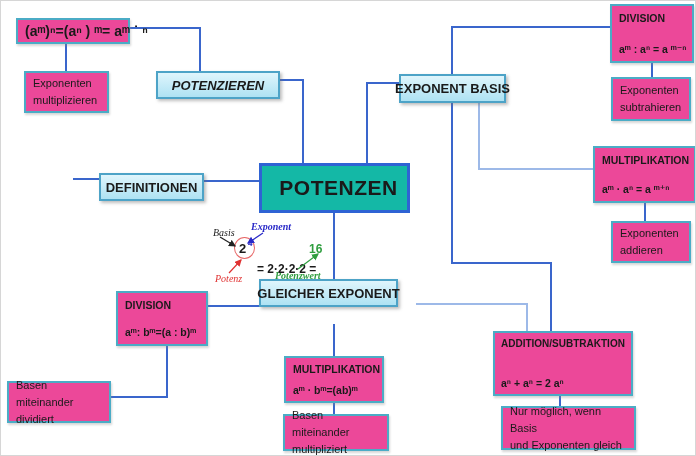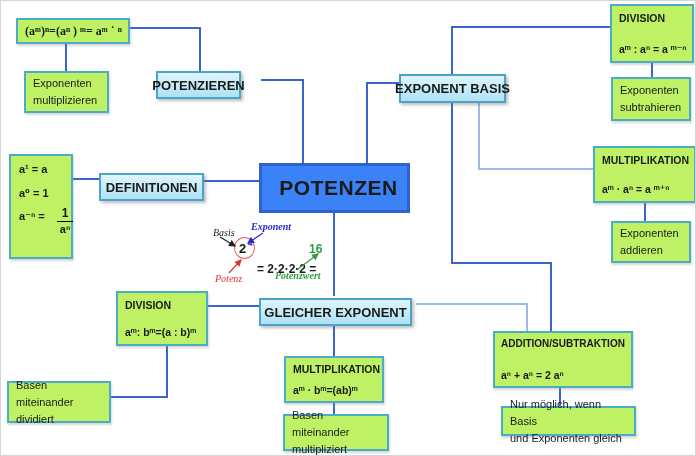--- a/index.html
+++ b/index.html
@@ -15,33 +15,33 @@
   
   .node {
     position:absolute; display:flex; align-items:center; justify-content:center;
     border:2px solid var(--node-border,#4da3c7); box-sizing:border-box;
     background:linear-gradient(180deg,var(--node-fill-top,#dff5fc) 0%,var(--node-fill-bottom,#aee2f3) 100%);
     box-shadow:2px 2px 3px rgba(110,110,110,.45);
     font-weight:bold; font-size:13px; white-space:nowrap;
   }
   
   .wbox {
-    position:absolute; background:#bef264; box-sizing:border-box;
+    position:absolute; background:#ec4899; box-sizing:border-box;
     border:2px solid var(--box-border,#4bacc6);
     box-shadow:1px 2px 2px rgba(140,140,140,.35);
     gap:8px;
   }
   .tf { display:flex; flex-direction:column; justify-content:space-between; padding:6px 7px; }
   .notebox { display:flex; align-items:center; padding:0 7px; }
   .wtitle { font-weight:bold; font-size:10.5px; white-space:nowrap; }
   .formula { font-weight:bold; font-size:11px; white-space:nowrap; }
   .notetext { font-size:11px; line-height:17px; white-space:pre-wrap; }
   
   .center-box {
-    position:absolute; background:#3b82f6; box-sizing:border-box;
+    position:absolute; background:#14b8a6; box-sizing:border-box;
     border:3px solid var(--center-border,#2f63d4);
     display:flex; align-items:center; justify-content:center;
     font-weight:bold; font-size:21px; letter-spacing:.5px;padding-left:8px;
   }
   
   .defs { padding:7px 8px; }
   .defs .formula { margin-bottom:12px; }
   .fracrow { display:flex; align-items:center; }
   .frac { display:inline-block; text-align:center; margin-left:12px; margin-top:-4px; }
   .frac .num { display:block; font-weight:bold; font-size:12px; border-bottom:1.5px solid #000; padding:0 5px 1px; }
@@ -92,52 +92,41 @@
   <div class="ln v" style="left:332px;top:323px;height:32px;"></div>
   <div class="ln v" style="left:332px;top:402px;height:11px;"></div>
   <div class="ln v" style="left:165px;top:345px;height:52px;"></div>
   <div class="ln h" style="left:109px;top:395px;width:58px;"></div>
   <div class="ln v" style="left:558px;top:377px;height:28px;"></div>
 
   <div class="center-box" style="left:258px;top:162px;width:151px;height:50px;">
     <span>POTENZEN</span>
   </div>
 
-  <div class="node" style="left:155px;top:70px;width:85px;height:28px;">
+  <div class="node" style="left:155px;top:70px;width:124px;height:28px;font-style:italic;">
     <span>POTENZIEREN</span>
   </div>
   <div class="node" style="left:398px;top:73px;width:107px;height:29px;">
     <span>EXPONENT BASIS</span>
   </div>
   <div class="node" style="left:98px;top:172px;width:105px;height:28px;">
     <span>DEFINITIONEN</span>
   </div>
-  <div class="node" style="left:258px;top:297px;width:153px;height:28px;">
+  <div class="node" style="left:258px;top:278px;width:139px;height:28px;">
     <span>GLEICHER EXPONENT</span>
   </div>
 
   <div class="wbox notebox" style="left:15px;top:17px;width:114px;height:26px;">
-    <span class="formula" style="font-size:12px;font-family:Liberation Serif, serif;">(aᵐ)ⁿ=(aⁿ ) ᵐ= aᵐ ˙ ⁿ</span>
+    <span class="formula" style="font-size:14px;">(aᵐ)ⁿ=(aⁿ ) ᵐ= aᵐ ˙ ⁿ</span>
   </div>
   <div class="wbox notebox" style="left:23px;top:70px;width:85px;height:42px;">
     <span class="notetext">Exponenten
 multiplizieren</span>
   </div>
 
-  <div class="wbox defs" style="left:8px;top:153px;width:64px;height:105px;">
-    <div class="formula">a¹ = a</div>
-    <div class="formula" style="margin-bottom:10px;">a⁰ = 1</div>
-    <div class="fracrow">
-      <span class="formula">a⁻ⁿ =</span>
-      <span class="frac">
-        <span class="num">1</span>
-        <span class="den">aⁿ</span>
-      </span>
-    </div>
-  </div>
 
   <div class="wbox tf" style="left:609px;top:3px;width:84px;height:59px;">
     <div class="wtitle">DIVISION</div>
     <div class="formula" style="font-size:10.5px;">aᵐ : aⁿ = a ᵐ⁻ⁿ</div>
   </div>
   <div class="wbox notebox" style="left:610px;top:76px;width:80px;height:44px;">
     <span class="notetext">Exponenten
 subtrahieren</span>
   </div>
   <div class="wbox tf" style="left:592px;top:145px;width:103px;height:57px;">
@@ -158,25 +147,25 @@
 dividiert</span>
   </div>
   <div class="wbox tf" style="left:283px;top:355px;width:100px;height:47px;padding:5px 7px;">
     <div class="wtitle">MULTIPLIKATION</div>
     <div class="formula" style="font-size:10.5px;">aᵐ · bᵐ=(ab)ᵐ</div>
   </div>
   <div class="wbox notebox" style="left:282px;top:413px;width:106px;height:37px;">
     <span class="notetext">Basen miteinander
 multipliziert</span>
   </div>
-  <div class="wbox tf" style="left:492px;top:330px;width:140px;height:57px;padding:5px 6px;">
+  <div class="wbox tf" style="left:492px;top:330px;width:140px;height:65px;padding:5px 6px;">
     <div class="wtitle" style="font-size:10px;">ADDITION/SUBTRAKTION</div>
     <div class="formula" style="font-size:10.5px;">aⁿ + aⁿ = 2 aⁿ</div>
   </div>
-  <div class="wbox notebox" style="left:500px;top:405px;width:135px;height:30px;">
+  <div class="wbox notebox" style="left:500px;top:405px;width:135px;height:44px;">
     <span class="notetext">Nur möglich, wenn  Basis
 und Exponenten gleich</span>
   </div>
 
   <div class="ex ex-serif ex-basis-label" style="left:212px;top:226px;">Basis</div>
   <div class="ex ex-serif ex-exponent-label" style="left:250px;top:220px;">Exponent</div>
   <div class="ex ex-serif ex-potenz-label" style="left:214px;top:272px;">Potenz</div>
   <div class="ex ex-serif ex-potenzwert-label" style="left:274px;top:269px;">Potenzwert</div>
 
   <div class="ex ex-base" style="left:238px;top:240px;">2</div>

